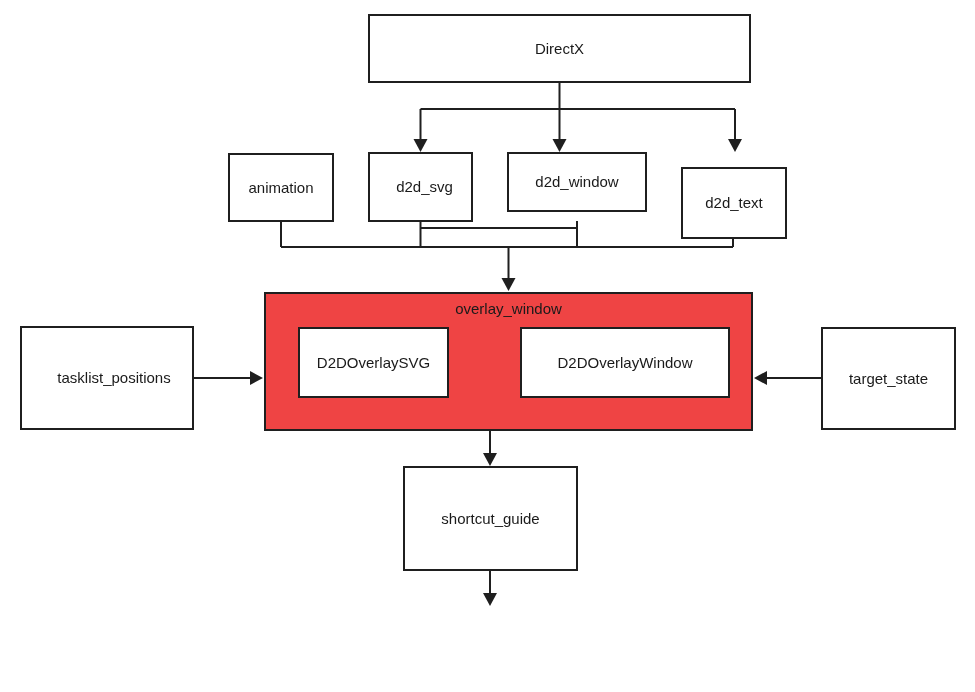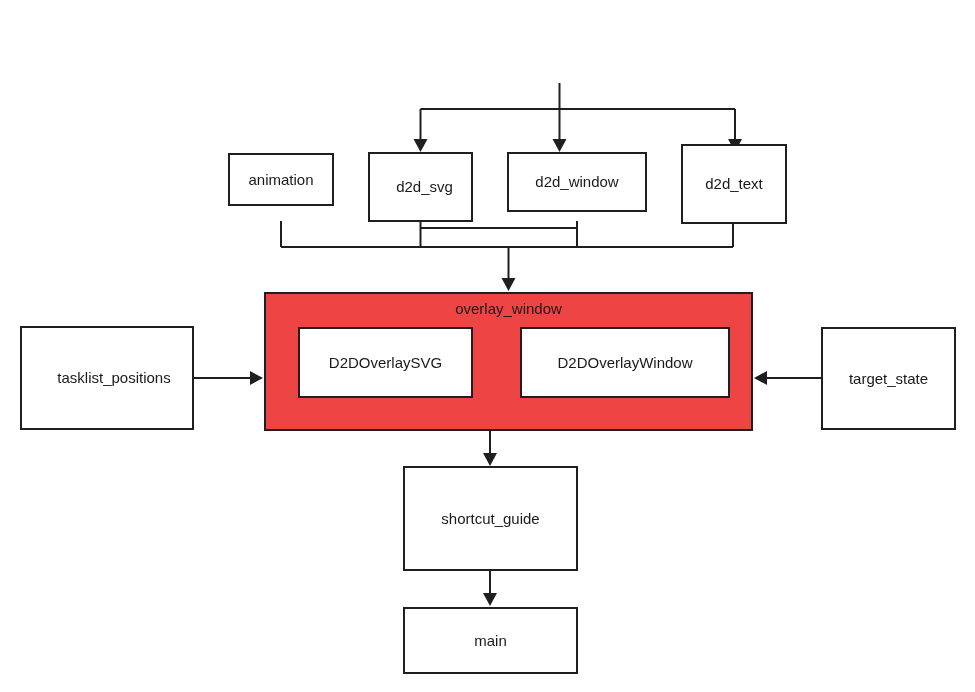--- a/index.html
+++ b/index.html
@@ -102,36 +102,36 @@
       <path class="edge-line" d="M490 431 V454"></path>
       <path class="edge-head" d="M483 453 L497 453 L490 466 Z"></path>
     </g>
 
     <g>
       <path class="edge-line" d="M490 571 V594"></path>
       <path class="edge-head" d="M483 593 L497 593 L490 606 Z"></path>
     </g>
   </svg>
 
+  <div class="node" style="left:368px; top:14px; width:383px; height:69px;">DirectX</div>
 
-  <div class="node" style="left:228px; top:153px; width:106px; height:53px;">animation</div>
+  <div class="node" style="left:228px; top:153px; width:106px; height:69px;">animation</div>
 
   <div class="node" style="left:368px; top:152px; width:105px; height:70px;padding-left:8px;">d2d_svg</div>
 
   <div class="node" style="left:507px; top:152px; width:140px; height:60px;">d2d_window</div>
 
-  <div class="node" style="left:681px; top:144px; width:106px; height:80px;">d2d_text</div>
+  <div class="node" style="left:681px; top:167px; width:106px; height:72px;">d2d_text</div>
 
   <div class="node" style="left:20px; top:326px; width:174px; height:104px;padding-left:14px;">tasklist_positions</div>
 
   <div class="container-node" style="left:264px; top:292px; width:489px; height:139px;">
     <div class="container-label">overlay_window</div>
-    <div class="node" style="left:32px; top:33px; width:175px; height:71px;">D2DOverlaySVG</div>
+    <div class="node" style="left:32px; top:33px; width:151px; height:71px;">D2DOverlaySVG</div>
     <div class="node" style="left:254px; top:33px; width:210px; height:71px;">D2DOverlayWindow</div>
   </div>
 
   <div class="node" style="left:821px; top:327px; width:135px; height:103px;">target_state</div>
 
   <div class="node" style="left:403px; top:466px; width:175px; height:105px;">shortcut_guide</div>
 
-  <div class="node" style="left:403px; top:607px; width:175px; height:67px;">main</div>
 
 </div>
 
 </body></html>

